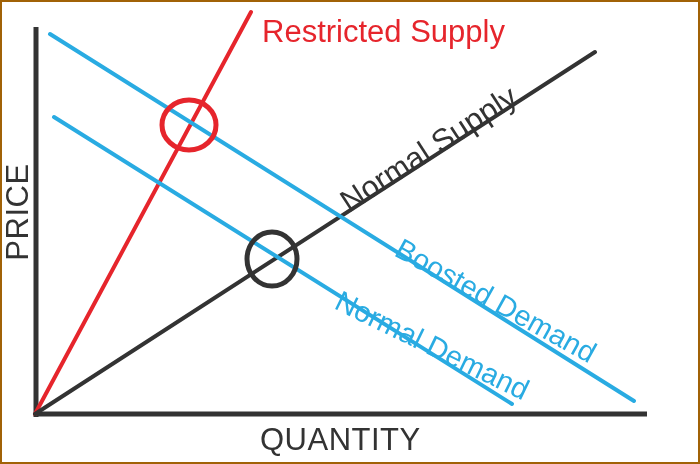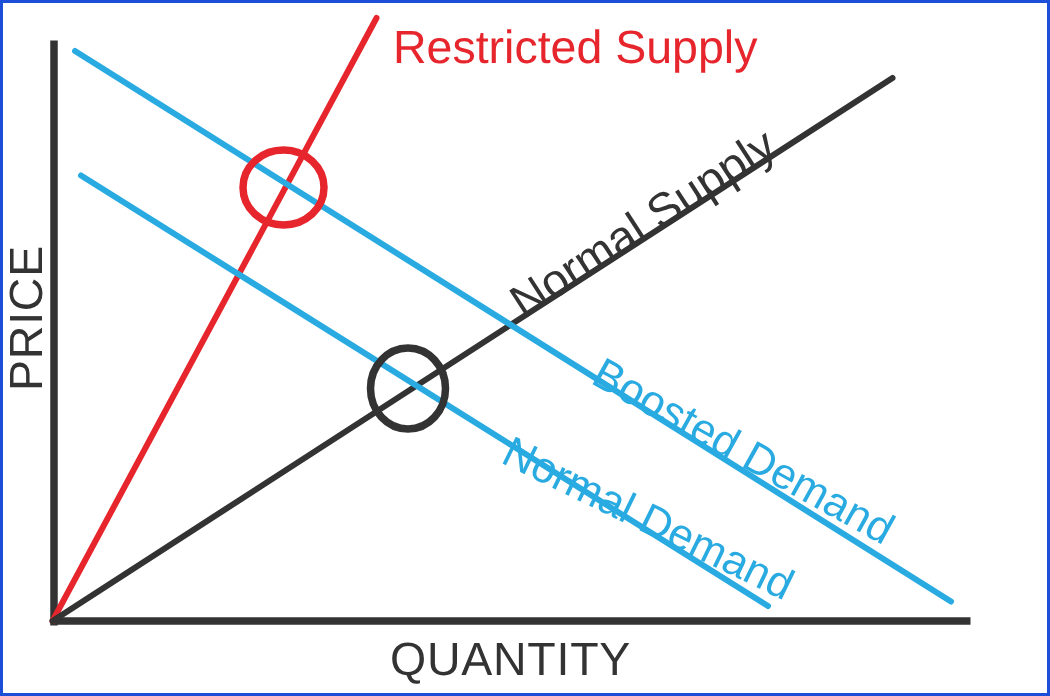--- a/index.html
+++ b/index.html
@@ -5,21 +5,21 @@
   html, body { margin: 0; padding: 0; }
   body {
     width: 700px; height: 464px;
     background: #ffffff;
     font-family: "Liberation Sans", sans-serif;
     overflow: hidden;
   }
   .figure {
     box-sizing: border-box;
     width: 700px; height: 464px;
-    border: 2px solid #1d4ed8;
+    border: 2px solid #a16207;
     background: #ffffff;
     position: relative;
   }
   svg { display: block; }
   .axis-line { stroke-width: 5; stroke-linecap: butt; }
   .curve { stroke-width: 4; stroke-linecap: round; fill: none; }
   .eq-circle { stroke-width: 5; fill: none; }
   .curve-label { font-size: 29px; }
   .curve-label.big { font-size: 31px; }
   .axis-label { font-size: 31px; letter-spacing: 0.5px; }

